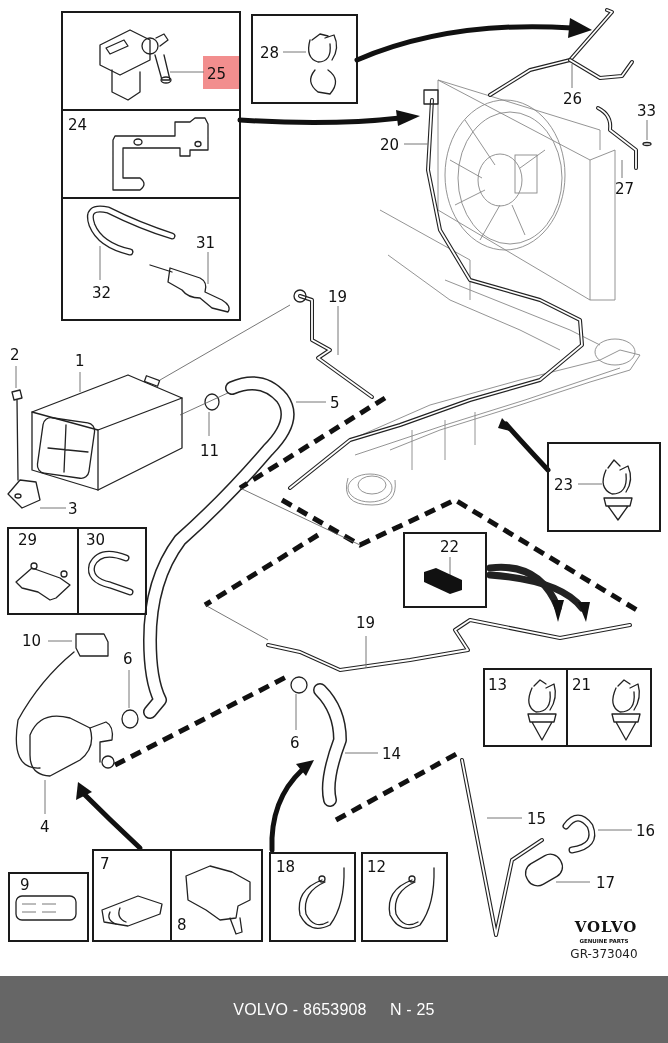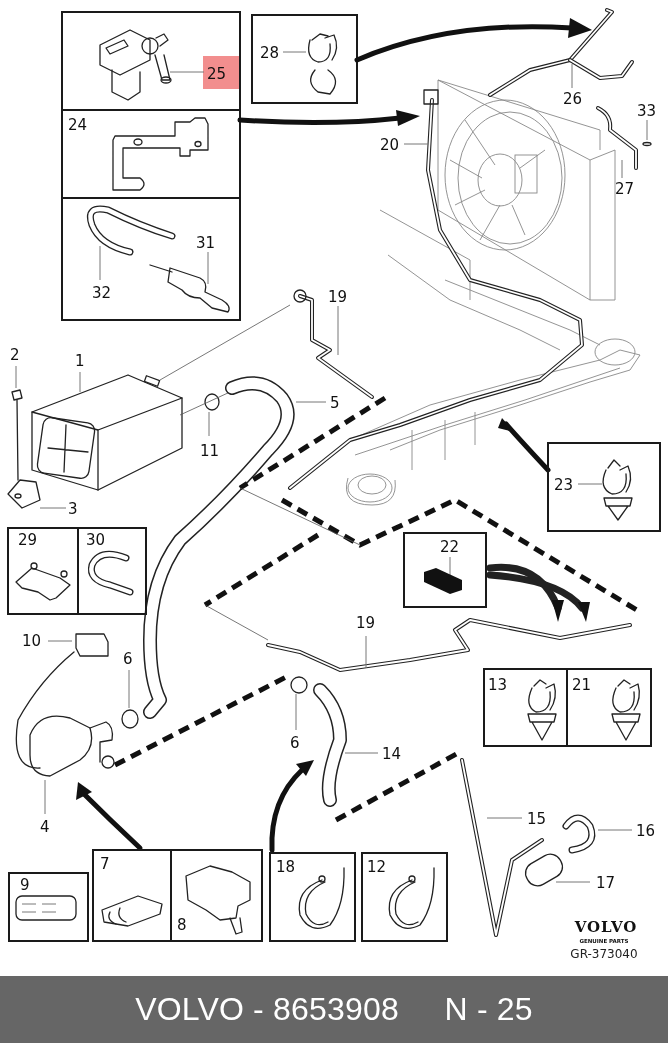--- a/index.html
+++ b/index.html
@@ -13,21 +13,21 @@
   .hose { fill: none; stroke: #222; stroke-width: 7; stroke-linecap: round; stroke-linejoin: round; }
   .hose-in { fill: none; stroke: #fff; stroke-width: 4.4; stroke-linecap: round; stroke-linejoin: round; }
   .pipe { fill: none; stroke: #222; stroke-width: 4; stroke-linecap: round; stroke-linejoin: round; }
   .pipe-in { fill: none; stroke: #fff; stroke-width: 1.8; stroke-linecap: round; stroke-linejoin: round; }
   .fat { fill: none; stroke: #222; stroke-width: 14; stroke-linecap: round; stroke-linejoin: round; }
   .fat-in { fill: none; stroke: #fff; stroke-width: 11; stroke-linecap: round; stroke-linejoin: round; }
   .dash { fill: none; stroke: #111; stroke-width: 5; stroke-dasharray: 11 7; }
   .arrow { fill: none; stroke: #111; stroke-width: 5; stroke-linecap: round; }
   .ghost { fill: none; stroke: #888; stroke-width: 0.9; }
   #footer { position: absolute; left: 0; top: 976px; width: 668px; height: 67px; background: #666666; display: flex; align-items: center; justify-content: center; }
-  #footer-text { color: #ffffff; font-family: "Liberation Sans", sans-serif; font-size: 32px; letter-spacing: 0.2px; white-space: pre; text-align: center; }
+  #footer-text { color: #ffffff; font-family: "Liberation Sans", sans-serif; font-size: 16px; letter-spacing: 0.2px; white-space: pre; text-align: center; }
   #highlight { position: absolute; left: 203px; top: 56px; width: 38px; height: 33px; background: #f07a7a; opacity: 0.85; }
 </style>
 </head>
 <body>
 
 <div id="highlight" style="background: rgb(240, 122, 122);"></div>
 
 <svg id="diagram" viewBox="0 0 668 976" xmlns="http://www.w3.org/2000/svg">
 
   <g>

